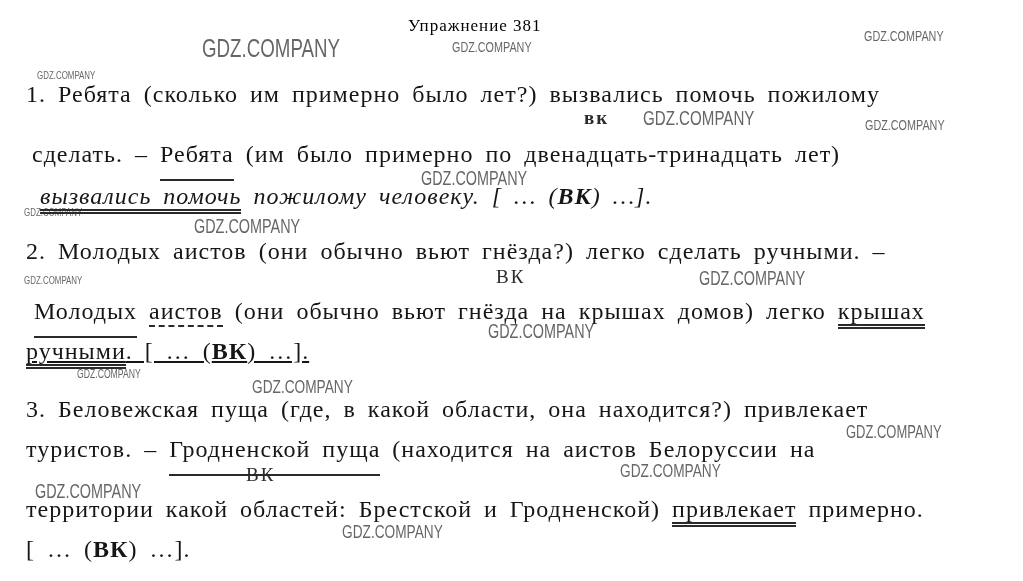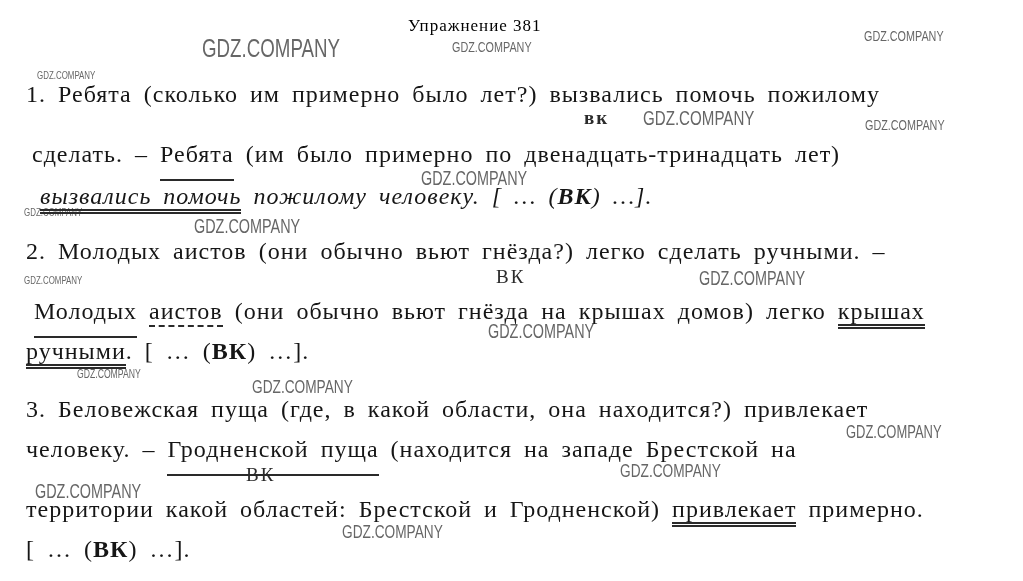--- a/index.html
+++ b/index.html
@@ -59,23 +59,23 @@
     <span class="watermark" style="left: 620px; top: 460px; font-size: 19px;">GDZ.COMPANY</span>
     <span class="watermark" style="left: 35px; top: 480px; font-size: 20px;">GDZ.COMPANY</span>
     <span class="watermark" style="left: 342px; top: 521px; font-size: 19px;">GDZ.COMPANY</span>
   </div>
 <div>
     <div class="line" style="left: 26px; top: 81px;"><span>1. Ребята (сколько им примерно было лет?) вызвались помочь пожилому</span></div>
     <div class="line" style="left: 32px; top: 141px;"><span>сделать. – </span><span class="u-single">Ребята</span><span> (им было примерно по двенадцать-тринадцать лет)</span></div>
     <div class="line" style="left: 40px; top: 183px; font-style: italic;"><span class="u-double">вызвались помочь</span><span> пожилому человеку. [ … (</span><span class="bold">ВК</span><span>) …].</span></div>
     <div class="line" style="left: 26px; top: 238px;"><span>2. Молодых аистов (они обычно вьют гнёзда?) легко сделать ручными. –</span></div>
     <div class="line" style="left: 34px; top: 298px;"><span class="u-single">Молодых</span><span> </span><span class="u-dashed">аистов</span><span> (они обычно вьют гнёзда на крышах домов) легко </span><span class="u-double">крышах</span></div>
-    <div class="line" style="left: 26px; top: 338px;"><span class="u-double">ручными</span><span>. [ … (</span><span class="bold">ВК</span><span>) …].</span></div>
+    <div class="line" style="left: 26px; top: 338px; text-decoration: underline;"><span class="u-double">ручными</span><span>. [ … (</span><span class="bold">ВК</span><span>) …].</span></div>
     <div class="line" style="left: 26px; top: 396px;"><span>3. Беловежская пуща (где, в какой области, она находится?) привлекает</span></div>
-    <div class="line" style="left: 26px; top: 436px;"><span>человеку. – </span><span class="u-single">Гродненской пуща</span><span> (находится на западе Брестской на</span></div>
+    <div class="line" style="left: 26px; top: 436px;"><span>туристов. – </span><span class="u-single">Гродненской пуща</span><span> (находится на аистов Белоруссии на</span></div>
     <div class="line" style="left: 26px; top: 496px;"><span>территории какой областей: Брестской и Гродненской) </span><span class="u-double">привлекает</span><span> примерно.</span></div>
     <div class="line" style="left: 26px; top: 536px;"><span>[ … (</span><span class="bold">ВК</span><span>) …].</span></div>
   </div>
 <div>
     <span class="bk-mark bk-bold" style="left: 584px; top: 107px;">вк</span>
     <span class="bk-mark" style="left: 496px; top: 266px;">ВК</span>
     <span class="bk-mark" style="left: 246px; top: 464px;">ВК</span>
   </div>
 
 </body></html>

